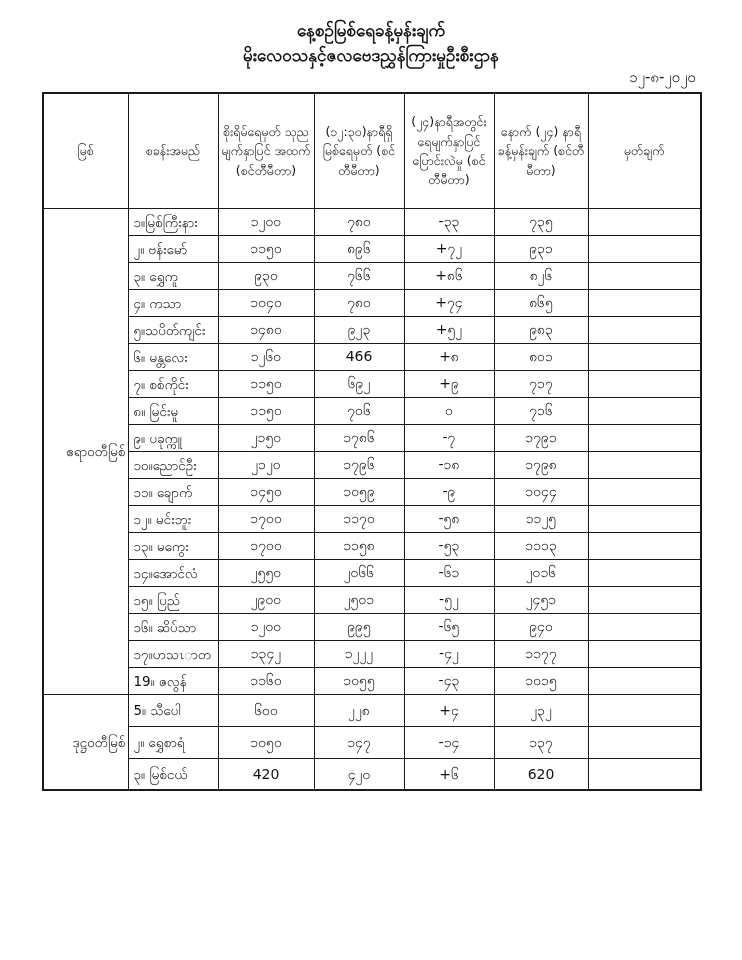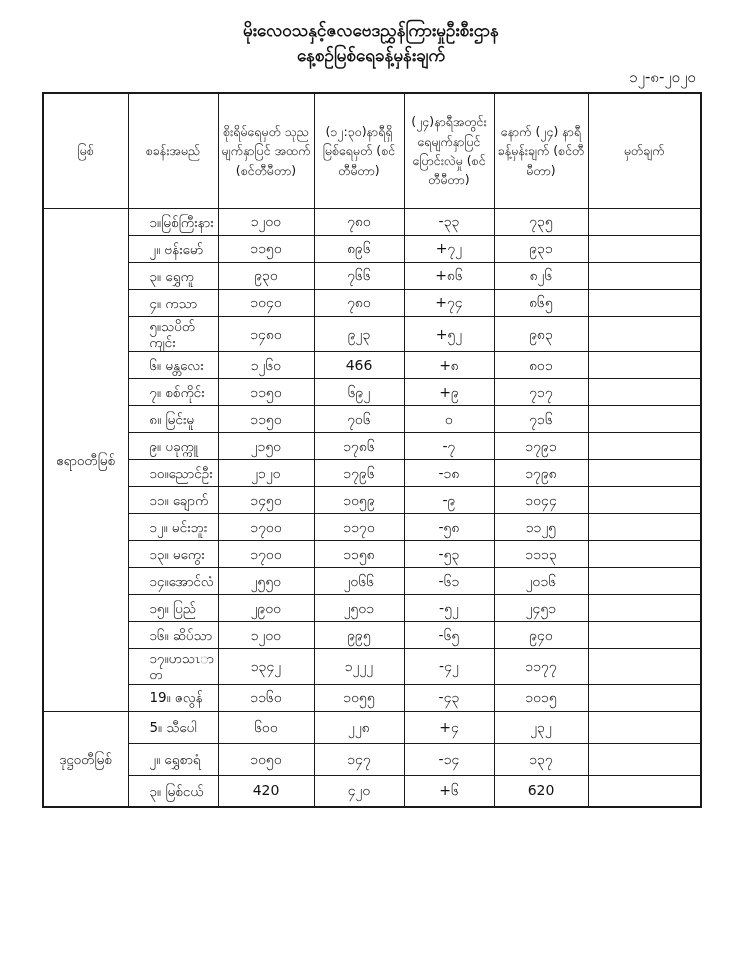--- a/index.html
+++ b/index.html
@@ -21,30 +21,30 @@
   th, td { border:1px solid #1a1a1a; overflow:hidden; }
   thead th {
     height:115px; font-weight:normal; font-size:12.5px;
     text-align:center; vertical-align:middle; padding:2px 3px; line-height:1.55;
   }
   td {
     font-size:14px; height:27px;
     text-align:center; vertical-align:middle; padding:1px 2px; line-height:1.2;
   }
   tr.sec2 td { height:32px; }
-  td.station { text-align:left; padding-left:21px; font-size:13.5px; }
-  td.river { text-align:center; font-size:13.5px; }
+  td.station { text-align:left; padding-left:5px; font-size:13.5px; }
+  td.river { text-align:right; font-size:13.5px; }
 </style>
 </head>
 <body>
 
 <div class="page">
   <div class="title-block">
+    <div class="title-line">နေ့စဉ်မြစ်ရေခန့်မှန်းချက်</div>
     <div class="title-line">မိုးလေဝသနှင့်ဇလဗေဒညွှန်ကြားမှုဦးစီးဌာန</div>
-    <div class="title-line">နေ့စဉ်မြစ်ရေခန့်မှန်းချက်</div>
   </div>
   <div class="date-line">၁၂-၈-၂၀၂၀</div>
 
   <table class="forecast">
     <colgroup>
       <col style="width:85px">
         <col style="width:90px">
         <col style="width:96px">
       <col style="width:90px">
         <col style="width:90px">

